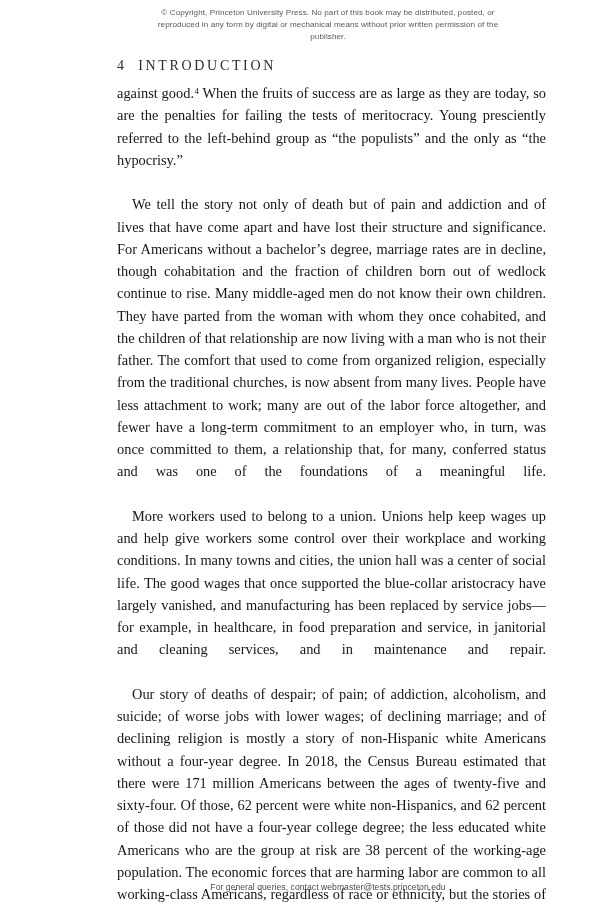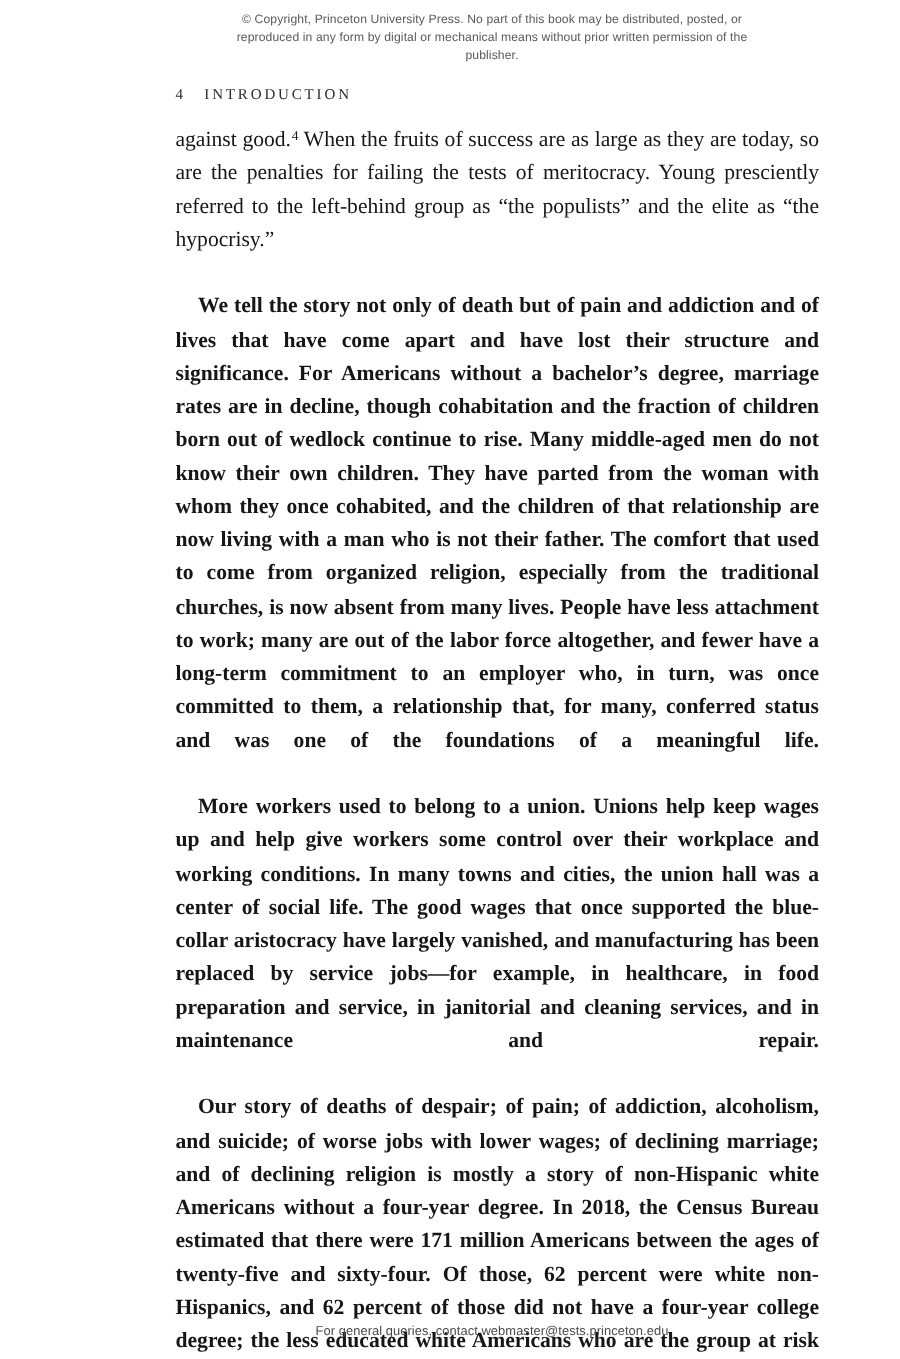--- a/index.html
+++ b/index.html
@@ -30,21 +30,21 @@
     color: #585858;
     text-align: center;
     letter-spacing: 0.01em;
   }
 
   
   .running-head {
     position: absolute;
     left: 89px;
     top: 58px;
-    font-size: 10px;
+    font-size: 14px;
     color: #2b2b2b;
     white-space: nowrap;
   }
   .running-head .folio {
     letter-spacing: 0.02em;
   }
   .running-head .head-title {
     margin-left: 14px;
     letter-spacing: 0.19em;
   }
@@ -60,21 +60,20 @@
     text-align: justify;
     text-justify: inter-word;
     color: #161616;
   }
   .textblock p {
     margin: 0;
     text-indent: 0;
   }
   .textblock p.indented {
     text-indent: 15px;
-    font-weight: bold;
   }
   
   .textblock p:after {
     content: "";
     display: inline-block;
     width: 100%;
   }
   sup.fn {
     font-size: 0.62em;
     vertical-align: 0.46em;
@@ -101,21 +100,21 @@
 <div class="page">
 
   <div class="copyright">© Copyright, Princeton University Press. No part of this book may be distributed, posted, or reproduced in any form by digital or mechanical means without prior written permission of the publisher.</div>
 
   <div class="running-head">
     <span class="folio">4</span><span class="head-title">INTRODUCTION</span>
   </div>
 
   <div class="textblock">
 
-    <p><span>against good.</span><sup class="fn">4</sup><span> When the fruits of success are as large as they are today, so are the penalties for failing the tests of meritocracy. Young presciently referred to the left-behind group as “the populists” and the elite as “the hypocrisy.”</span></p>
+    <p><span>against good.</span><sup class="fn">4</sup><span> When the fruits of success are as large as they are today, so are the penalties for failing the tests of meritocracy. Young presciently referred to the left-behind group as “the populists” and the only as “the hypocrisy.”</span></p>
 
     <p class="indented">We tell the story not only of death but of pain and addiction and of lives that have come apart and have lost their structure and significance. For Americans without a bachelor’s degree, marriage rates are in decline, though cohabitation and the fraction of children born out of wedlock continue to rise. Many middle-aged men do not know their own children. They have parted from the woman with whom they once cohabited, and the children of that relationship are now living with a man who is not their father. The comfort that used to come from organized religion, especially from the traditional churches, is now absent from many lives. People have less attachment to work; many are out of the labor force altogether, and fewer have a long-term commitment to an employer who, in turn, was once committed to them, a relationship that, for many, conferred status and was one of the foundations of a meaningful life.</p>
 
     <p class="indented">More workers used to belong to a union. Unions help keep wages up and help give workers some control over their workplace and working conditions. In many towns and cities, the union hall was a center of social life. The good wages that once supported the blue-collar aristocracy have largely vanished, and manufacturing has been replaced by service jobs—for example, in healthcare, in food preparation and service, in janitorial and cleaning services, and in maintenance and repair.</p>
 
     <p class="indented">Our story of deaths of despair; of pain; of addiction, alcoholism, and suicide; of worse jobs with lower wages; of declining marriage; and of declining religion is mostly a story of non-Hispanic white Americans without a four-year degree. In 2018, the Census Bureau estimated that there were 171 million Americans between the ages of twenty-five and sixty-four. Of those, 62 percent were white non-Hispanics, and 62 percent of those did not have a four-year college degree; the less educated white Americans who are the group at risk are 38 percent of the working-age population. The economic forces that are harming labor are common to all working-class Americans, regardless of race or ethnicity, but the stories of blacks and whites are markedly different.</p>
 
   </div>
 
   <div class="footer">For general queries, contact webmaster@tests.princeton.edu</div>

